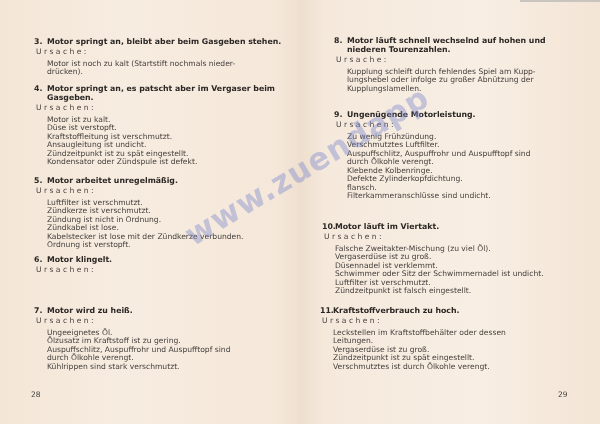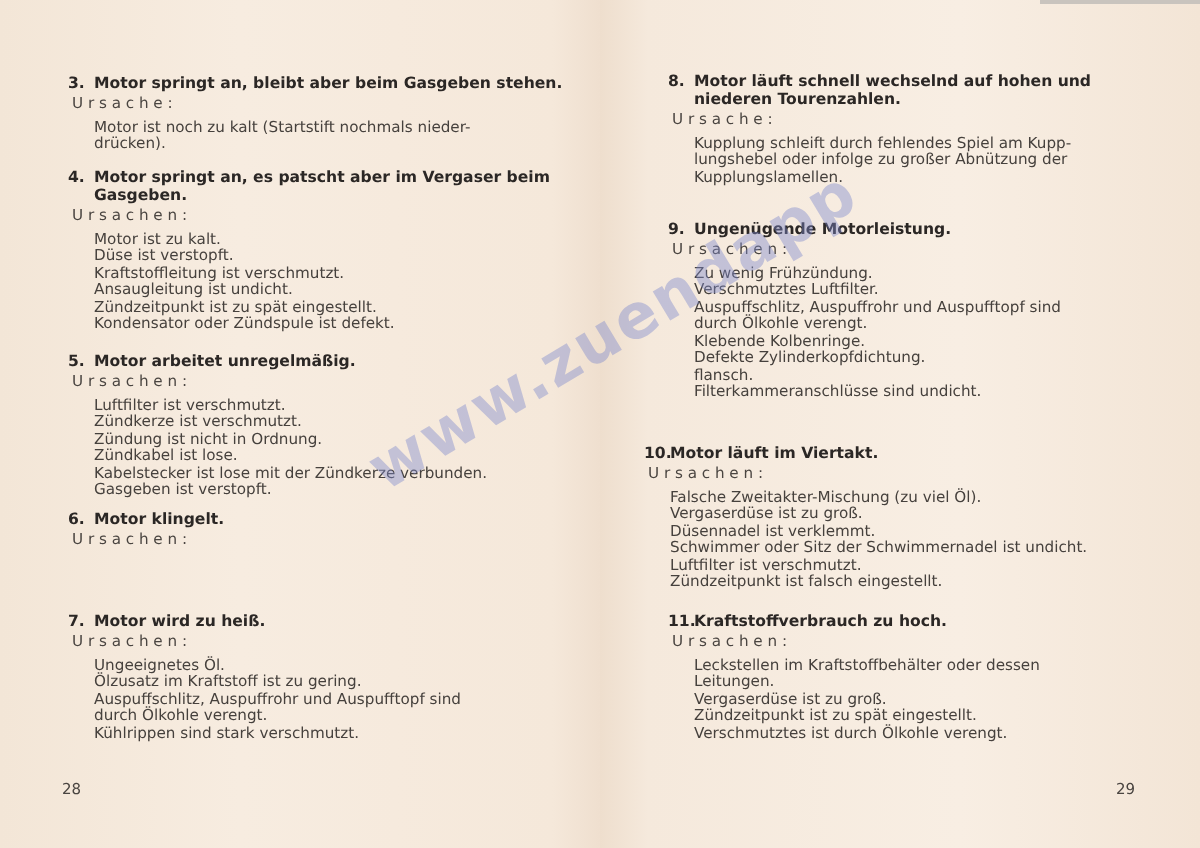--- a/index.html
+++ b/index.html
@@ -75,21 +75,21 @@
             <div>Motor arbeitet unregelmäßig.</div>
           </span>
         </div>
         <div class="sub">Ursachen:</div>
         <div class="body">
           <div>Luftfilter ist verschmutzt.</div>
           <div>Zündkerze ist verschmutzt.</div>
           <div>Zündung ist nicht in Ordnung.</div>
           <div>Zündkabel ist lose.</div>
           <div>Kabelstecker ist lose mit der Zündkerze verbunden.</div>
-          <div>Gasgeben ist verstopft.</div>
+          <div>Ordnung ist verstopft.</div>
         </div>
       </div>
       <div class="section" style="left: 34px; top: 255px; width: 250px;">
         <div class="head">
           <span class="num">6.</span>
           <span class="ttl">
             <div>Motor klingelt.</div>
           </span>
         </div>
         <div class="sub">Ursachen:</div>
@@ -158,21 +158,21 @@
         <div class="sub">Ursachen:</div>
         <div class="body">
           <div>Falsche Zweitakter-Mischung (zu viel Öl).</div>
           <div>Vergaserdüse ist zu groß.</div>
           <div>Düsennadel ist verklemmt.</div>
           <div>Schwimmer oder Sitz der Schwimmernadel ist undicht.</div>
           <div>Luftfilter ist verschmutzt.</div>
           <div>Zündzeitpunkt ist falsch eingestellt.</div>
         </div>
       </div>
-      <div class="section" style="left: 34px; top: 306px; width: 255px;">
+      <div class="section" style="left: 20px; top: 306px; width: 255px;">
         <div class="head">
           <span class="num">11.</span>
           <span class="ttl">
             <div>Kraftstoffverbrauch zu hoch.</div>
           </span>
         </div>
         <div class="sub">Ursachen:</div>
         <div class="body">
           <div>Leckstellen im Kraftstoffbehälter oder dessen</div>
           <div>Leitungen.</div>

